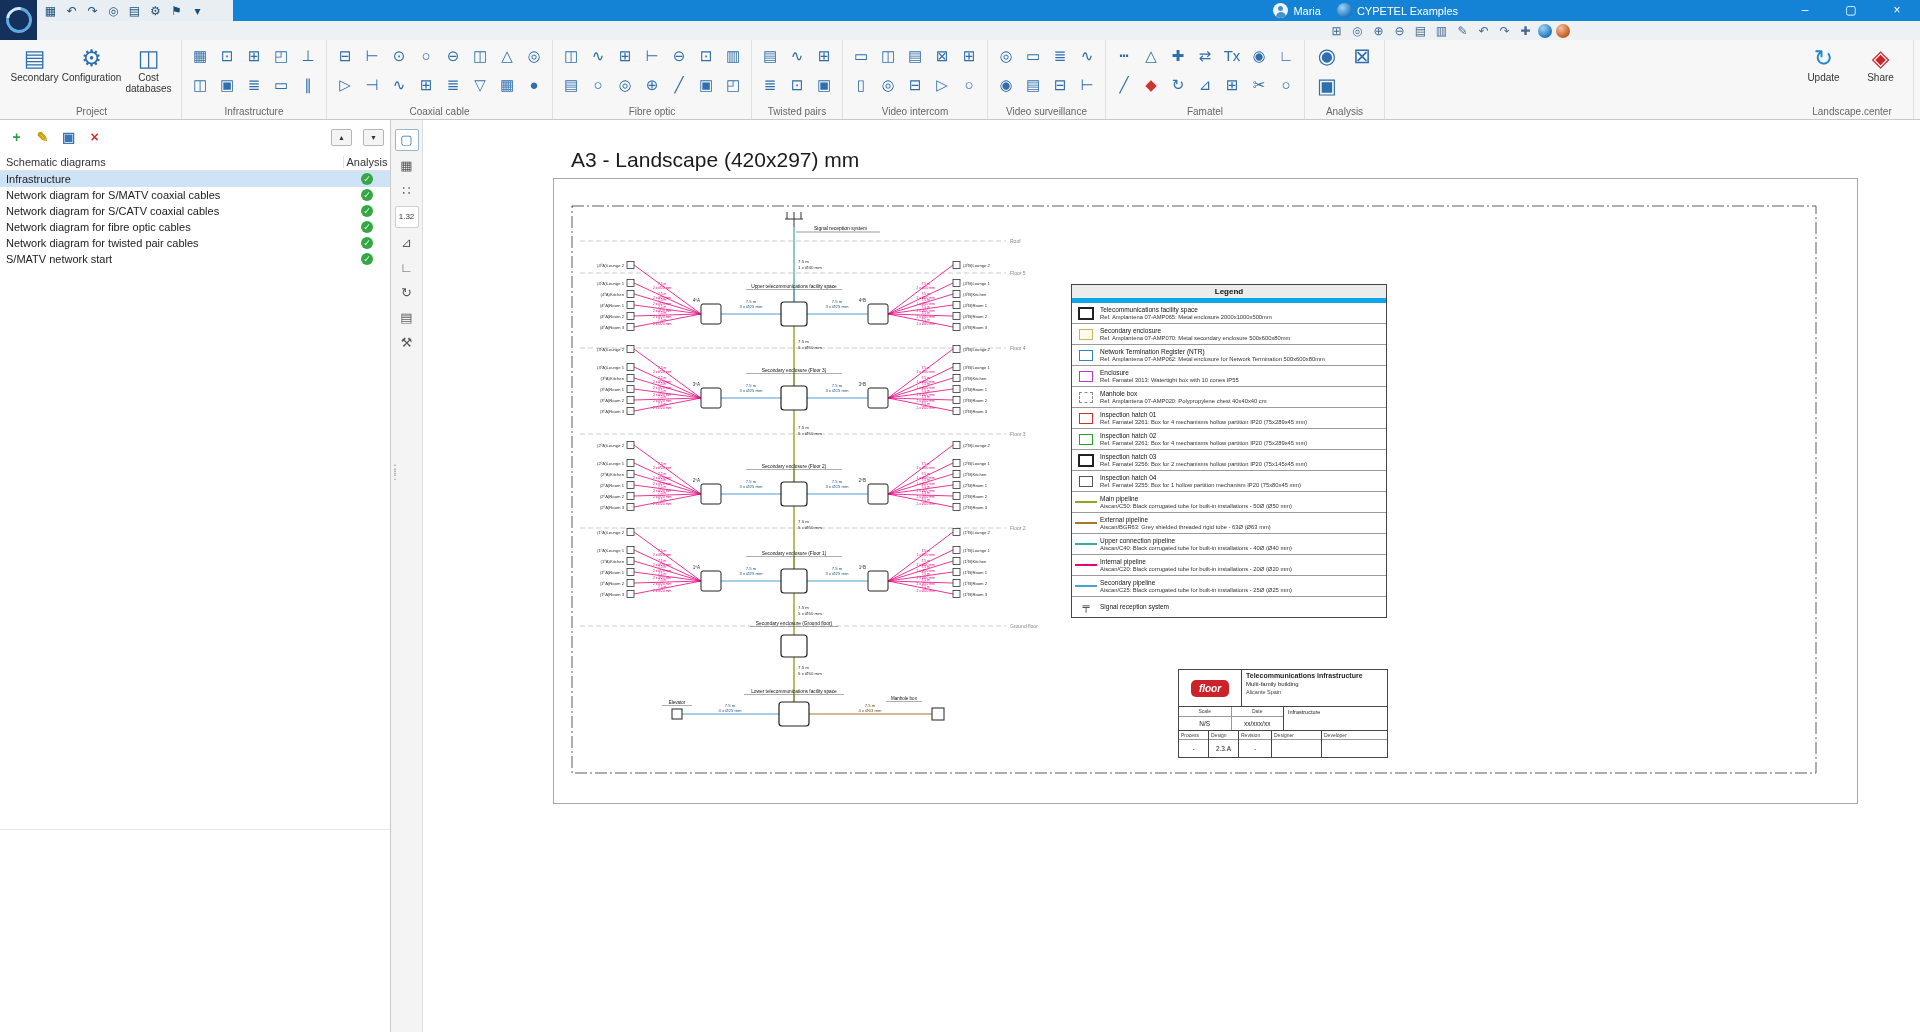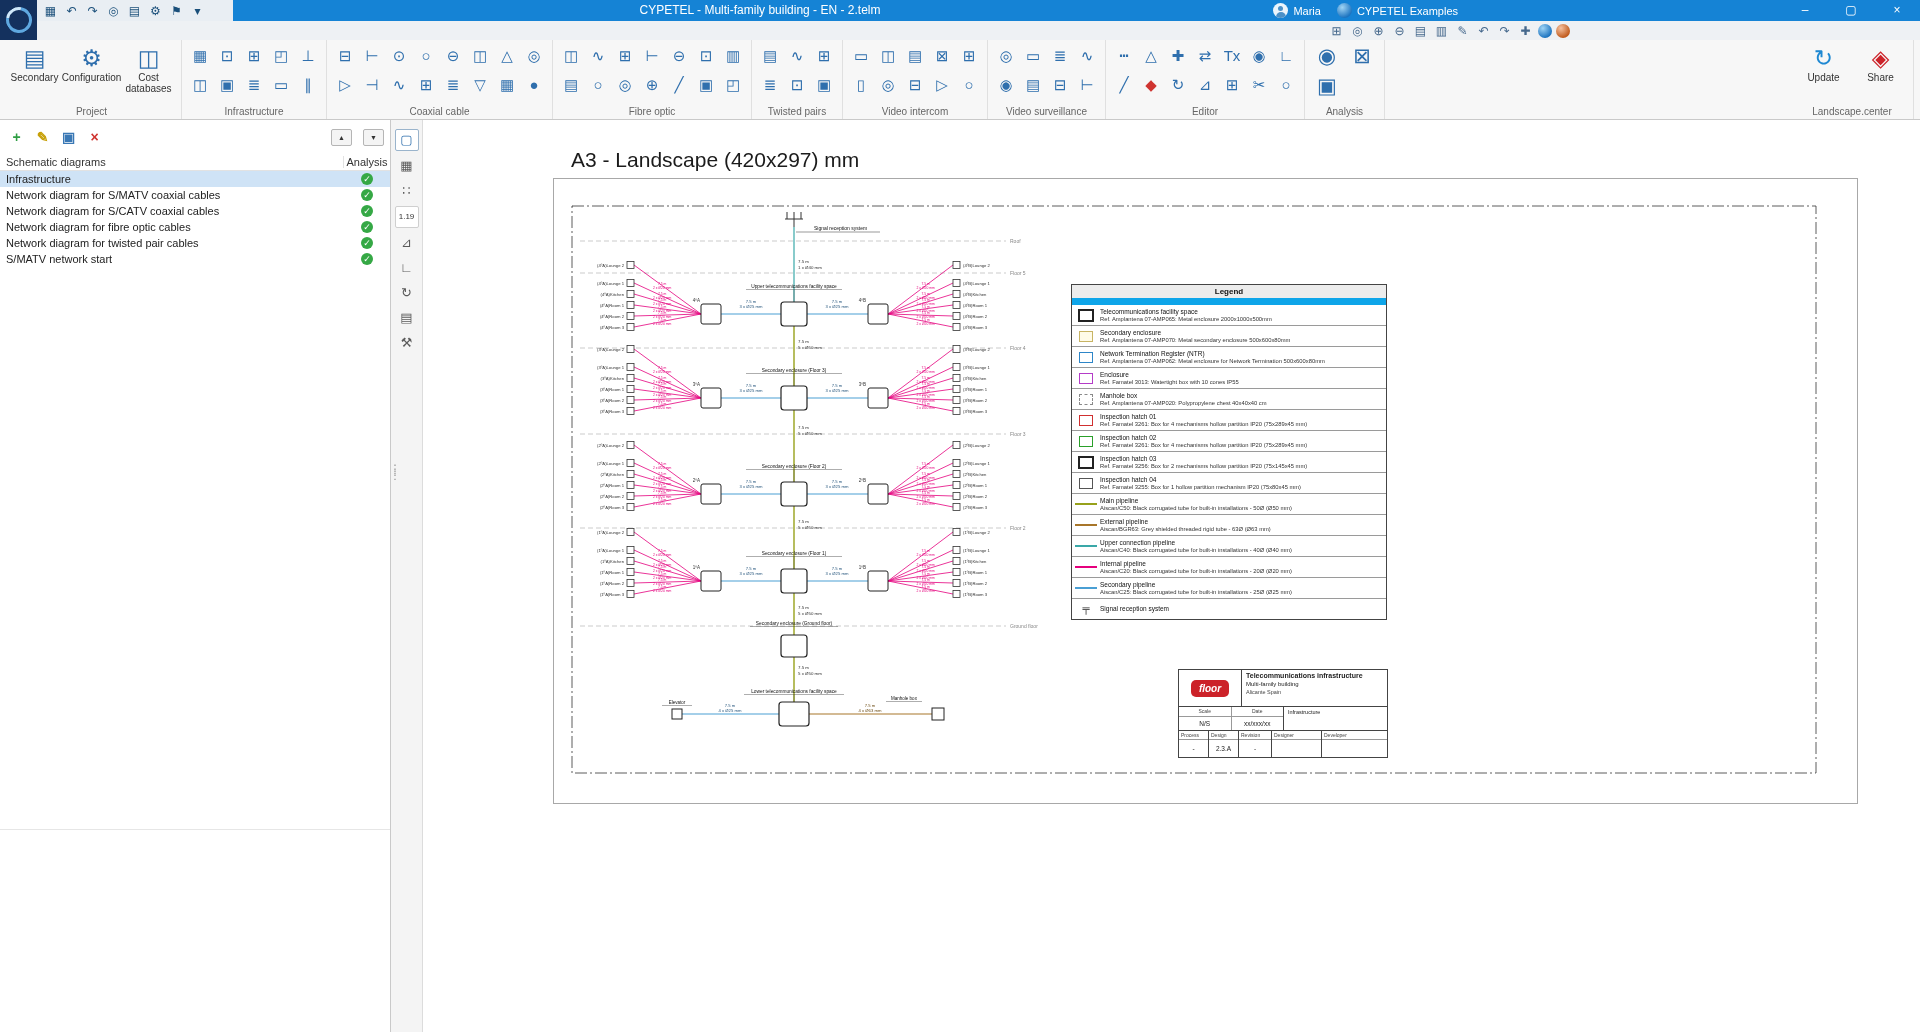--- a/index.html
+++ b/index.html
@@ -72,21 +72,21 @@
 
   
   .canvas{position:absolute;left:423px;top:120px;right:0;bottom:0;background:#fff;overflow:hidden;}
   .page-title{position:absolute;left:148px;top:28px;font-size:21px;color:#1b1b1b;}
   .page{position:absolute;left:130px;top:58px;width:1303px;height:624px;border:1px solid #a8a8a8;background:#fff;}
   #diagram-wrap,#diagram-wrap svg{position:absolute;left:0;top:0;width:1303px;height:624px;}
   #diagram-wrap svg{font-family:"Liberation Sans",sans-serif;}
 
   
   .legend{position:absolute;left:517px;top:105px;width:316px;background:#fff;border:1px solid #444;box-sizing:border-box;font-family:"Liberation Sans",sans-serif;}
-  .legend-title{height:13px;line-height:13px;background:#ececec;border-bottom:7px solid #0ea5e9;text-align:center;font-size:8px;font-weight:bold;color:#111;}
+  .legend-title{height:13px;line-height:13px;background:#ececec;border-bottom:5px solid #0ea5e9;text-align:center;font-size:8px;font-weight:bold;color:#111;}
   .lg-row{display:flex;align-items:center;border-bottom:1px solid #9a9a9a;min-height:20px;}
   .lg-row:last-child{border-bottom:none;}
   .lg-sw{width:28px;display:flex;justify-content:center;align-items:center;}
   .lg-box{width:12px;height:9px;border:1px solid #333;background:#fff;display:inline-block;}
   .lg-box.thick{border-width:2px;}
   .lg-box.dashed{border-style:dashed;}
   .lg-line{width:22px;height:0;border-top:2px solid #333;display:inline-block;}
   .lg-ant{font-size:10px;color:#222;line-height:10px;}
   .lg-txt{flex:1;padding:1px 3px 1px 0;}
   .lg-name{display:block;font-size:6.5px;line-height:7.5px;color:#111;}
@@ -115,21 +115,20 @@
   .tb-col:last-child{border-right:none;}
   .tb-col .h{height:8px;line-height:8px;font-size:5px;color:#444;border-bottom:1px solid #999;padding-left:2px;}
   .tb-col .v{flex:1;display:flex;align-items:center;justify-content:center;font-size:6.5px;}
 </style>
 </head>
 <body>
 
 <div class="app">
 
   <div class="titlebar">
-    <div class="title-text">CYPETEL - Multi-family building - EN - 2.telm</div>
     <div class="tb-users">
       <div class="tb-user">
         <span class="avatar"></span>
         <span>Maria</span>
       </div>
       <div class="tb-user">
         <span class="ball ball-blue"></span>
         <span>CYPETEL Examples</span>
       </div>
     </div>
@@ -309,21 +308,21 @@
             <span class="s-icon" style="">⇄</span>
             <span class="s-icon" style="">⊿</span>
             <span class="s-icon" style="">Tx</span>
             <span class="s-icon" style="">⊞</span>
             <span class="s-icon" style="">◉</span>
             <span class="s-icon" style="">✂</span>
             <span class="s-icon" style="">∟</span>
             <span class="s-icon" style="">○</span>
           </div>
         </div>
-        <div class="rg-label">Editor</div>
+        <div class="rg-label">Famatel</div>
       </div>
       <div class="rgroup">
         <div class="rg-items">
           <div class="small-grid big">
             <span class="s-icon" style="">◉</span>
             <span class="s-icon" style="">▣</span>
             <span class="s-icon" style="">⊠</span>
           </div>
         </div>
         <div class="rg-label">Analysis</div>
@@ -399,21 +398,21 @@
       </div>
     <div class="panel-endline"></div>
   </div>
 
   <div class="splitter-dots">⋮<br>⋮</div>
 
   <div class="side-toolbar" id="side-toolbar">
       <span class="st-icon st-first">▢</span>
       <span class="st-icon">▦</span>
       <span class="st-icon">∷</span>
-      <span class="st-icon st-text">1.19</span>
+      <span class="st-icon st-text">1.32</span>
       <span class="st-icon">⊿</span>
       <span class="st-icon">∟</span>
       <span class="st-icon">↻</span>
       <span class="st-icon">▤</span>
       <span class="st-icon">⚒</span>
     </div>
 
   <div class="canvas">
     <div class="page-title">A3 - Landscape (420x297) mm</div>
     <div class="page">

